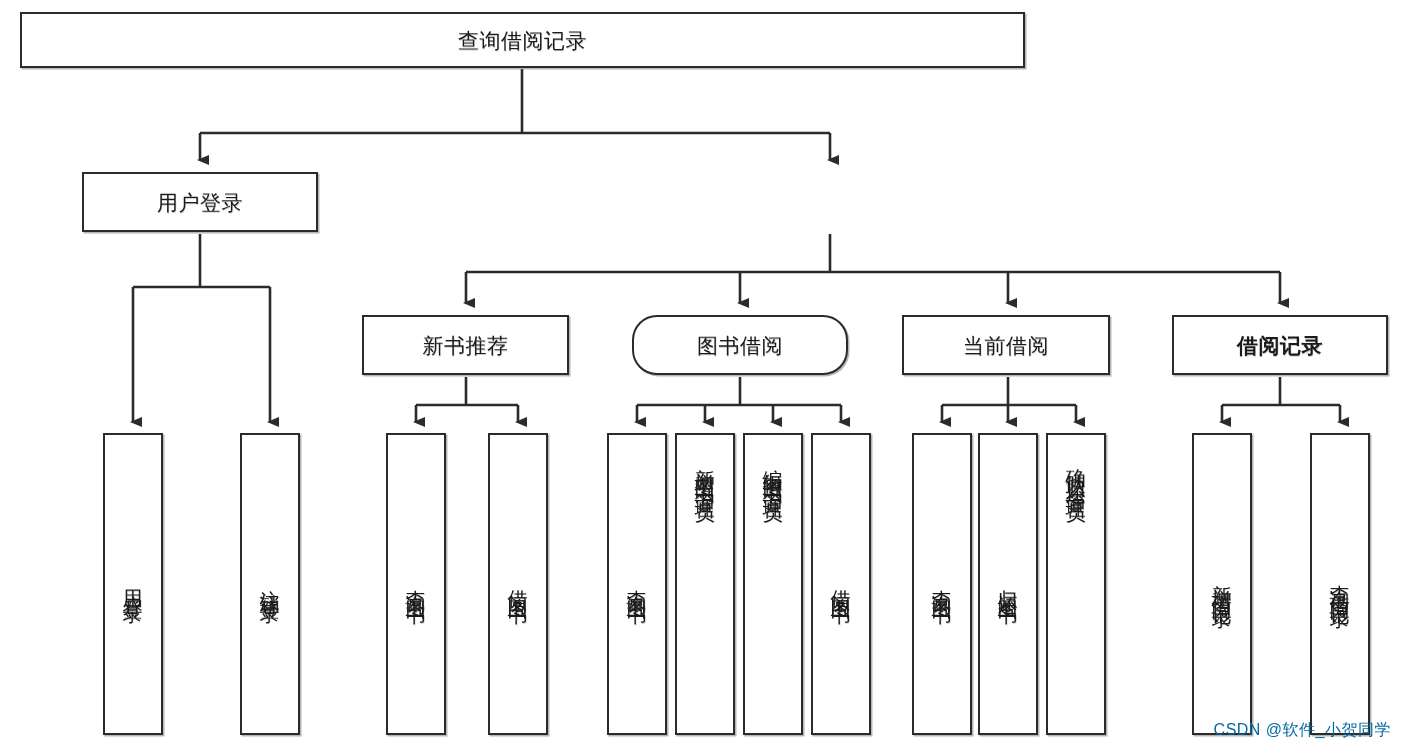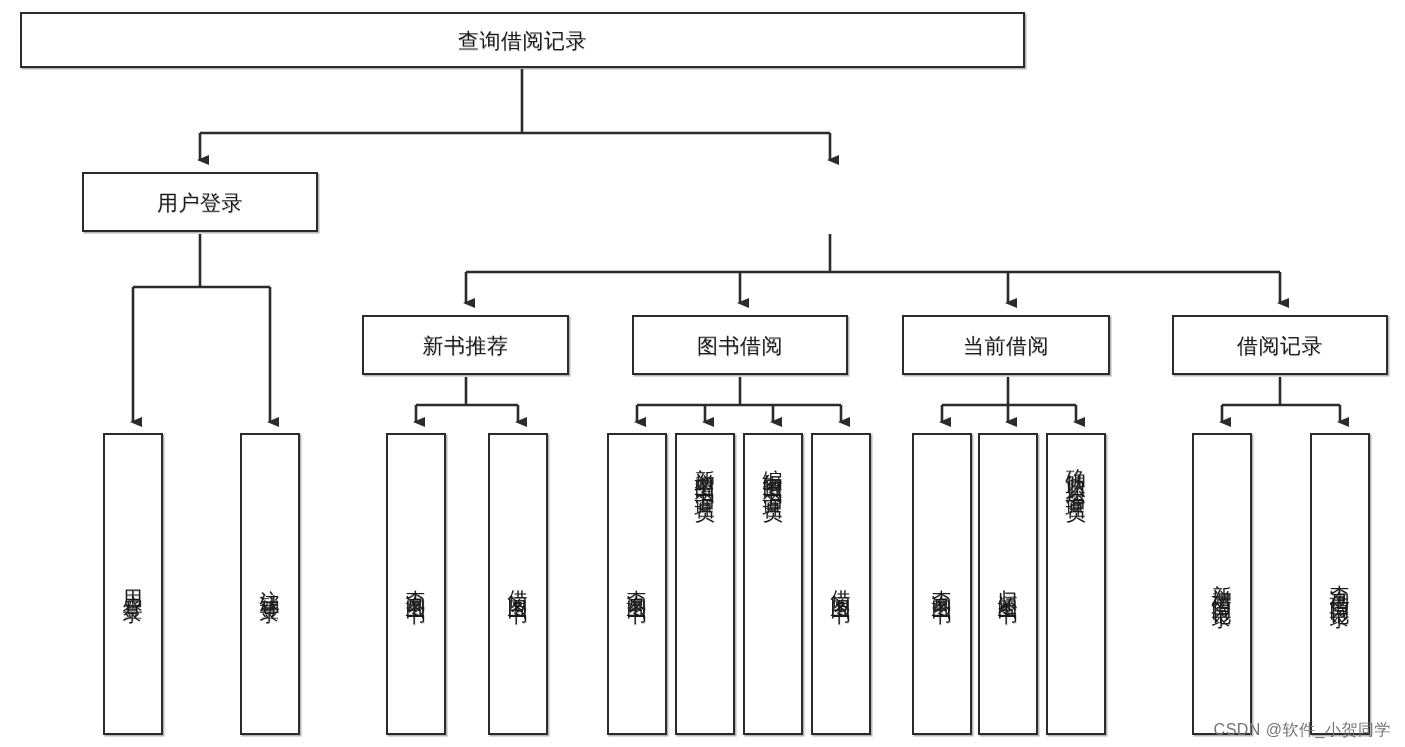--- a/index.html
+++ b/index.html
@@ -59,21 +59,21 @@
   }
   .leaf-box.centered {
     align-items: center;
     padding-top: 0;
   }
   #watermark {
     position: absolute;
     right: 14px;
     bottom: 6px;
     font-size: 16px;
-    color: #737373;
+    color: #0369a1;
     white-space: nowrap;
     letter-spacing: 0.5px;
   }
 </style>
 </head>
 <body>
 
 <div id="canvas">
 
   <svg id="diagram-svg" viewBox="0 0 1405 747" xmlns="http://www.w3.org/2000/svg">
@@ -130,27 +130,27 @@
     <span class="node-label-h">查询借阅记录</span>
   </div>
 
   <div class="node-box" style="left:82px; top:172px; width:236px; height:60px;">
     <span class="node-label-h">用户登录</span>
   </div>
 
   <div class="node-box" style="left:362px; top:315px; width:207px; height:60px;">
     <span class="node-label-h">新书推荐</span>
   </div>
-  <div class="node-box" style="left:632px; top:315px; width:216px; height:60px;">
+  <div class="node-box" style="left:632px; top:315px; width:216px; height:60px;border-radius:25px;">
     <span class="node-label-h">图书借阅</span>
   </div>
   <div class="node-box" style="left:902px; top:315px; width:208px; height:60px;">
     <span class="node-label-h">当前借阅</span>
   </div>
-  <div class="node-box" style="left:1172px; top:315px; width:216px; height:60px;">
+  <div class="node-box" style="left:1172px; top:315px; width:216px; height:60px;font-weight:bold;">
     <span class="node-label-h">借阅记录</span>
   </div>
 
   <div class="node-box leaf-box centered" style="left:103px; top:433px; width:60px; height:302px;">
     <span class="node-label-v">用户登录</span>
   </div>
   <div class="node-box leaf-box centered" style="left:240px; top:433px; width:60px; height:302px;">
     <span class="node-label-v">注销登录</span>
   </div>
 

